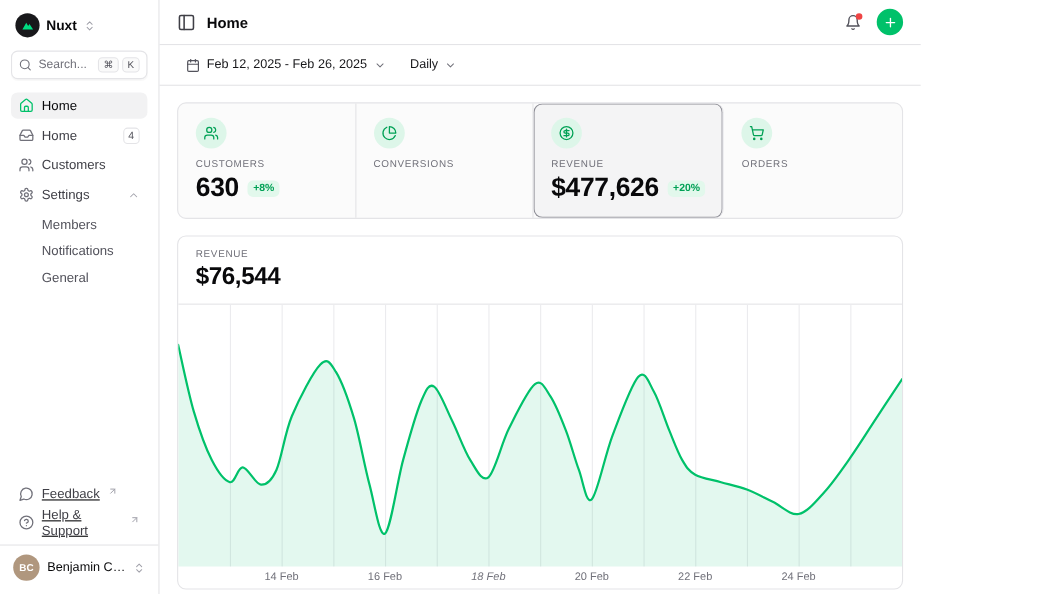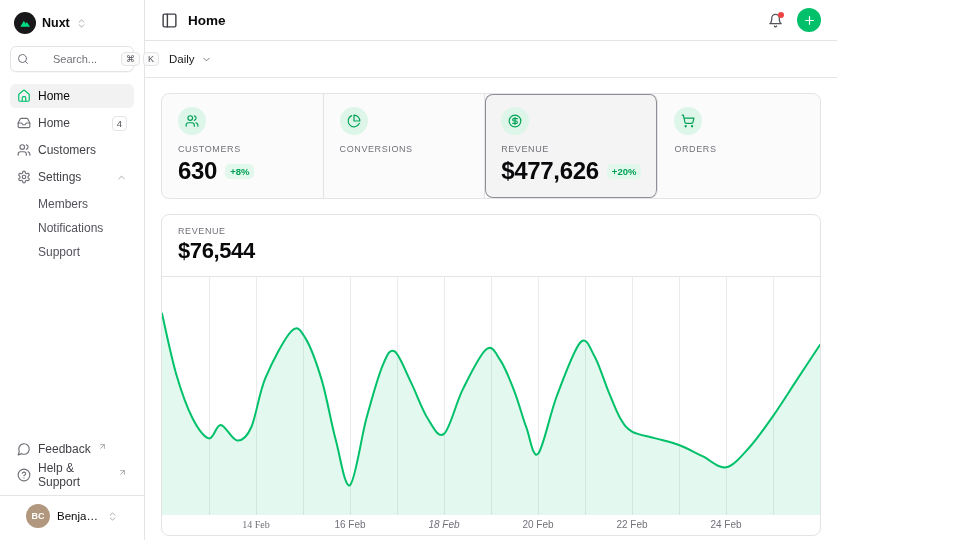--- a/index.html
+++ b/index.html
@@ -9,40 +9,40 @@
 
   
   .sidebar { width:145px; min-width:145px; background:#fff; border-right:1px solid #e4e4e7;
     display:flex; flex-direction:column; padding:10px 10px 10px; }
   .workspace { display:flex; align-items:center; gap:6px; padding:2px 4px; height:26px; cursor:pointer; }
   .logo-circle { width:22px; height:22px; border-radius:50%; background:#18181b;
     display:flex; align-items:center; justify-content:center; flex:none; }
   .logo-circle svg { width:13px; height:13px; }
   .workspace-name { font-size:12.5px; font-weight:700; }
   .updown { color:#a1a1aa; display:flex; }
-  .search-btn { margin-top:10px; display:flex; align-items:center; gap:24px; height:26px;
+  .search-btn { margin-top:10px; display:flex; align-items:center; gap:6px; height:26px;
     padding:0 6px; border:1px solid #e4e4e7; border-radius:6px; background:#fff;
     color:#71717a; font-size:11px; cursor:pointer; box-shadow:0 1px 1px rgba(0,0,0,.03); }
   .search-btn .kbds { margin-left:auto; display:flex; gap:3px; }
   kbd { font-family:"Liberation Sans", sans-serif; font-size:9px; color:#52525b;
     border:1px solid #e4e4e7; border-radius:4px; background:#fafafa; padding:1px 4px; min-width:14px; text-align:center; }
   .nav { margin-top:12px; display:flex; flex-direction:column; gap:3px; flex:1; }
   .nav-item { display:flex; align-items:center; gap:7px; padding:4px 7px; border-radius:6px;
     font-size:12px; color:#3f3f46; cursor:pointer; height:24px; }
   .nav-item .nicon { display:flex; color:#71717a; }
   .nav-item.active { background:#f2f2f3; color:#09090b; font-weight:500; }
   .nav-item.active .nicon { color:#00c16a; }
   .nav-badge { margin-left:auto; font-size:9.5px; color:#52525b; border:1px solid #e4e4e7;
     border-radius:4px; padding:0 4px; line-height:13px; background:#fff; }
   .nav-chevron { margin-left:auto; color:#a1a1aa; display:flex; }
   .subnav { display:flex; flex-direction:column; gap:2px; margin:1px 0 2px; }
   .subnav-item { font-size:12px; color:#52525b; padding:4px 7px 4px 28px; border-radius:6px; cursor:pointer; }
-  .side-footer { display:flex; flex-direction:column; gap:2px; }
+  .side-footer { display:flex; flex-direction:column; gap:2px;text-decoration:underline; }
   .ext-arrow { color:#a1a1aa; display:flex; transform:translateY(-3px); }
-  .sidebar-user { border-top:1px solid #e4e4e7; margin:8px -10px 0; padding:8px 26px 2px;
+  .sidebar-user { border-top:1px solid #e4e4e7; margin:8px -10px 0; padding:8px 12px 2px;
     display:flex; align-items:center; gap:7px; cursor:pointer; }
   .avatar { width:24px; height:24px; border-radius:50%; background:#b0977e;
     color:#fff; font-size:9px; font-weight:700; display:flex; align-items:center; justify-content:center; flex:none; }
   .user-name { font-size:11.5px; font-weight:500; white-space:nowrap; overflow:hidden; text-overflow:ellipsis; }
   .sidebar-user .updown { margin-left:auto; }
 
   
   .main { flex:1; display:flex; flex-direction:column; min-width:0; }
   .header { height:41px; display:flex; align-items:center; gap:10px; padding:0 16px;
     border-bottom:1px solid #e4e4e7; flex:none; }
@@ -164,21 +164,21 @@
         <span>Settings</span>
         <span class="nav-chevron">
           <svg width="11" height="11" viewBox="0 0 24 24" fill="none" stroke="currentColor" stroke-width="2" stroke-linecap="round" stroke-linejoin="round">
               <path d="m6 15 6-6 6 6"></path>
             </svg>
         </span>
       </div>
       <div class="subnav">
         <div class="subnav-item">Members</div>
         <div class="subnav-item">Notifications</div>
-        <div class="subnav-item">Support</div>
+        <div class="subnav-item">General</div>
       </div>
     </nav>
 
     <div class="side-footer">
       <div class="nav-item">
         <span class="nicon">
           <svg width="14" height="14" viewBox="0 0 24 24" fill="none" stroke="currentColor" stroke-width="2" stroke-linecap="round" stroke-linejoin="round">
               <path d="M7.9 20A9 9 0 1 0 4 16.1L2 22z"></path>
             </svg>
         </span>
@@ -240,20 +240,36 @@
         <button class="add-btn">
           <svg width="13" height="13" viewBox="0 0 24 24" fill="none" stroke="currentColor" stroke-width="2.2" stroke-linecap="round">
               <path d="M5 12h14"></path>
               <path d="M12 5v14"></path>
             </svg>
         </button>
       </div>
     </div>
 
     <div class="toolbar">
+      <button class="tool-btn">
+        <span class="ticon">
+          <svg width="13" height="13" viewBox="0 0 24 24" fill="none" stroke="currentColor" stroke-width="2" stroke-linecap="round" stroke-linejoin="round">
+              <rect x="3" y="4" width="18" height="18" rx="2"></rect>
+              <path d="M16 2v4"></path>
+              <path d="M8 2v4"></path>
+              <path d="M3 10h18"></path>
+            </svg>
+        </span>
+        <span>Feb 12, 2025 - Feb 26, 2025</span>
+        <span class="chev">
+          <svg width="11" height="11" viewBox="0 0 24 24" fill="none" stroke="currentColor" stroke-width="2" stroke-linecap="round" stroke-linejoin="round">
+              <path d="m6 9 6 6 6-6"></path>
+            </svg>
+        </span>
+      </button>
       <button class="tool-btn">
         <span>Daily</span>
         <span class="chev">
           <svg width="11" height="11" viewBox="0 0 24 24" fill="none" stroke="currentColor" stroke-width="2" stroke-linecap="round" stroke-linejoin="round">
               <path d="m6 9 6 6 6-6"></path>
             </svg>
         </span>
       </button>
     </div>
 
@@ -330,21 +346,21 @@
               <div class="gridline" style="left: 78.5714%;"></div>
               <div class="gridline" style="left: 85.7143%;"></div>
               <div class="gridline" style="left: 92.8571%;"></div>
             </div>
           <svg id="chart-svg" viewBox="0 0 1000 250" preserveAspectRatio="none">
             <path id="area-path" d="M 0.0,38.4 C 3.6,49.0 13.7,83.3 21.4,101.6 C 29.2,119.9 38.1,137.1 46.4,148.4 C 54.8,159.7 64.3,168.3 71.4,169.5 C 78.6,170.6 82.1,155.0 89.3,155.4 C 96.4,155.8 106.5,171.4 114.3,171.8 C 122.0,172.2 128.6,168.7 135.7,157.8 C 142.9,146.8 147.0,123.0 157.1,106.3 C 167.3,89.5 186.3,64.2 196.4,57.1 C 206.5,50.1 210.1,55.6 217.9,64.2 C 225.6,72.7 235.1,90.7 242.9,108.6 C 250.6,126.6 257.1,153.5 264.3,171.8 C 271.4,190.1 278.0,222.5 285.7,218.6 C 293.5,214.7 302.4,169.5 310.7,148.4 C 319.0,127.3 328.6,103.9 335.7,92.2 C 342.9,80.5 346.4,75.1 353.6,78.2 C 360.7,81.3 370.2,99.3 378.6,111.0 C 386.9,122.7 395.2,139.4 403.6,148.4 C 411.9,157.4 419.6,169.8 428.6,164.8 C 437.5,159.7 446.4,132.8 457.1,118.0 C 467.9,103.2 483.3,80.9 492.9,75.9 C 502.4,70.8 507.1,80.2 514.3,87.6 C 521.4,95.0 529.2,108.6 535.7,120.3 C 542.3,132.0 547.6,146.8 553.6,157.8 C 559.5,168.7 563.7,191.3 571.4,185.8 C 579.2,180.4 589.3,144.5 600.0,125.0 C 610.7,105.5 626.2,75.9 635.7,68.8 C 645.2,61.8 650.0,74.3 657.1,82.9 C 664.3,91.5 672.0,109.4 678.6,120.3 C 685.1,131.2 690.5,141.4 696.4,148.4 C 702.4,155.4 705.4,158.9 714.3,162.4 C 723.2,165.9 738.1,167.1 750.0,169.5 C 761.9,171.8 773.8,173.4 785.7,176.5 C 797.6,179.6 809.5,184.3 821.4,188.2 C 833.3,192.1 845.2,201.4 857.1,199.9 C 869.0,198.3 881.0,187.8 892.9,178.8 C 904.8,169.8 916.7,157.8 928.6,146.1 C 940.5,134.4 952.4,121.1 964.3,108.6 C 976.2,96.1 994.0,77.4 1000.0,71.2 L 1000,254 L 0,254 Z" fill="rgba(0,193,106,0.11)"></path>
             <path id="line-path" fill="none" stroke-width="2" stroke-linecap="round" stroke-linejoin="round" vector-effect="non-scaling-stroke" d="M 0.0,38.4 C 3.6,49.0 13.7,83.3 21.4,101.6 C 29.2,119.9 38.1,137.1 46.4,148.4 C 54.8,159.7 64.3,168.3 71.4,169.5 C 78.6,170.6 82.1,155.0 89.3,155.4 C 96.4,155.8 106.5,171.4 114.3,171.8 C 122.0,172.2 128.6,168.7 135.7,157.8 C 142.9,146.8 147.0,123.0 157.1,106.3 C 167.3,89.5 186.3,64.2 196.4,57.1 C 206.5,50.1 210.1,55.6 217.9,64.2 C 225.6,72.7 235.1,90.7 242.9,108.6 C 250.6,126.6 257.1,153.5 264.3,171.8 C 271.4,190.1 278.0,222.5 285.7,218.6 C 293.5,214.7 302.4,169.5 310.7,148.4 C 319.0,127.3 328.6,103.9 335.7,92.2 C 342.9,80.5 346.4,75.1 353.6,78.2 C 360.7,81.3 370.2,99.3 378.6,111.0 C 386.9,122.7 395.2,139.4 403.6,148.4 C 411.9,157.4 419.6,169.8 428.6,164.8 C 437.5,159.7 446.4,132.8 457.1,118.0 C 467.9,103.2 483.3,80.9 492.9,75.9 C 502.4,70.8 507.1,80.2 514.3,87.6 C 521.4,95.0 529.2,108.6 535.7,120.3 C 542.3,132.0 547.6,146.8 553.6,157.8 C 559.5,168.7 563.7,191.3 571.4,185.8 C 579.2,180.4 589.3,144.5 600.0,125.0 C 610.7,105.5 626.2,75.9 635.7,68.8 C 645.2,61.8 650.0,74.3 657.1,82.9 C 664.3,91.5 672.0,109.4 678.6,120.3 C 685.1,131.2 690.5,141.4 696.4,148.4 C 702.4,155.4 705.4,158.9 714.3,162.4 C 723.2,165.9 738.1,167.1 750.0,169.5 C 761.9,171.8 773.8,173.4 785.7,176.5 C 797.6,179.6 809.5,184.3 821.4,188.2 C 833.3,192.1 845.2,201.4 857.1,199.9 C 869.0,198.3 881.0,187.8 892.9,178.8 C 904.8,169.8 916.7,157.8 928.6,146.1 C 940.5,134.4 952.4,121.1 964.3,108.6 C 976.2,96.1 994.0,77.4 1000.0,71.2" stroke="#00c16a"></path>
           </svg>
         </div>
         <div class="chart-xaxis" id="xaxis">
-            <div class="xtick" style="left: 14.2857%; font-family: Liberation Serif, serif;">14 Feb</div>
+            <div class="xtick" style="left: 14.2857%;">14 Feb</div>
             <div class="xtick" style="left: 28.5714%;">16 Feb</div>
             <div class="xtick" style="left: 42.8571%; font-style: italic;">18 Feb</div>
             <div class="xtick" style="left: 57.1429%;">20 Feb</div>
             <div class="xtick" style="left: 71.4286%;">22 Feb</div>
             <div class="xtick" style="left: 85.7143%;">24 Feb</div>
           </div>
       </div>
 
     </div>
   </main>

